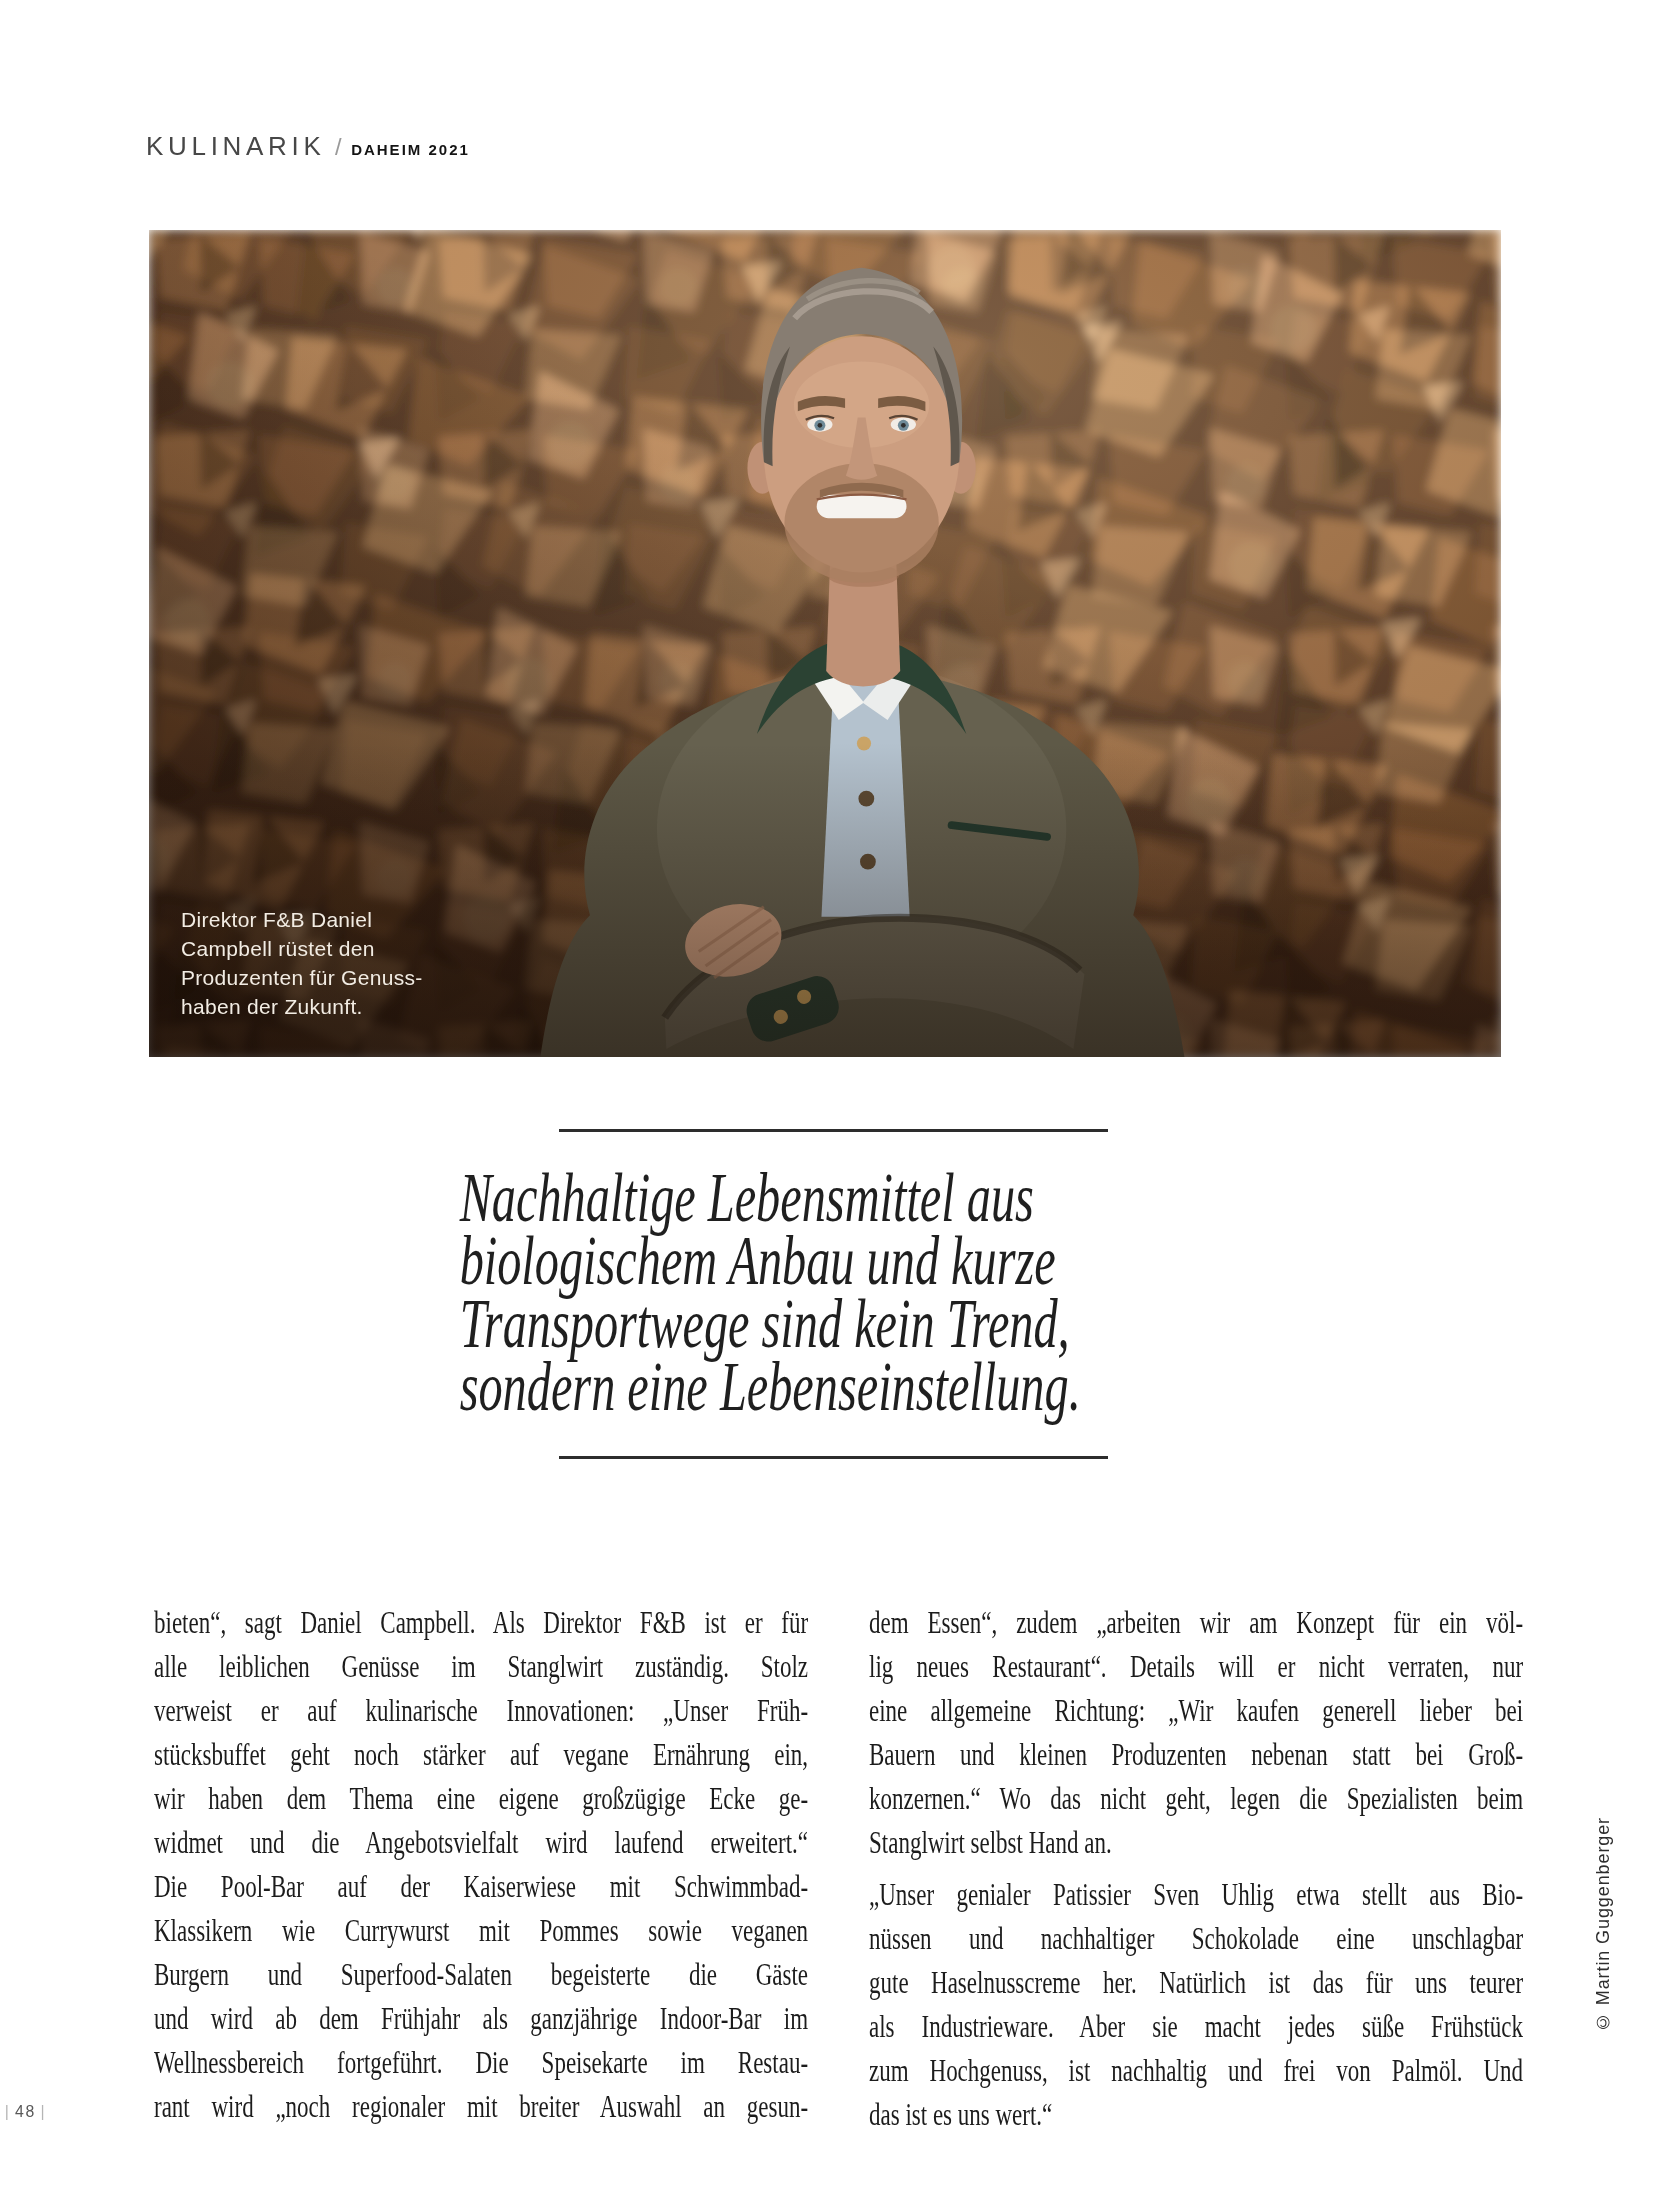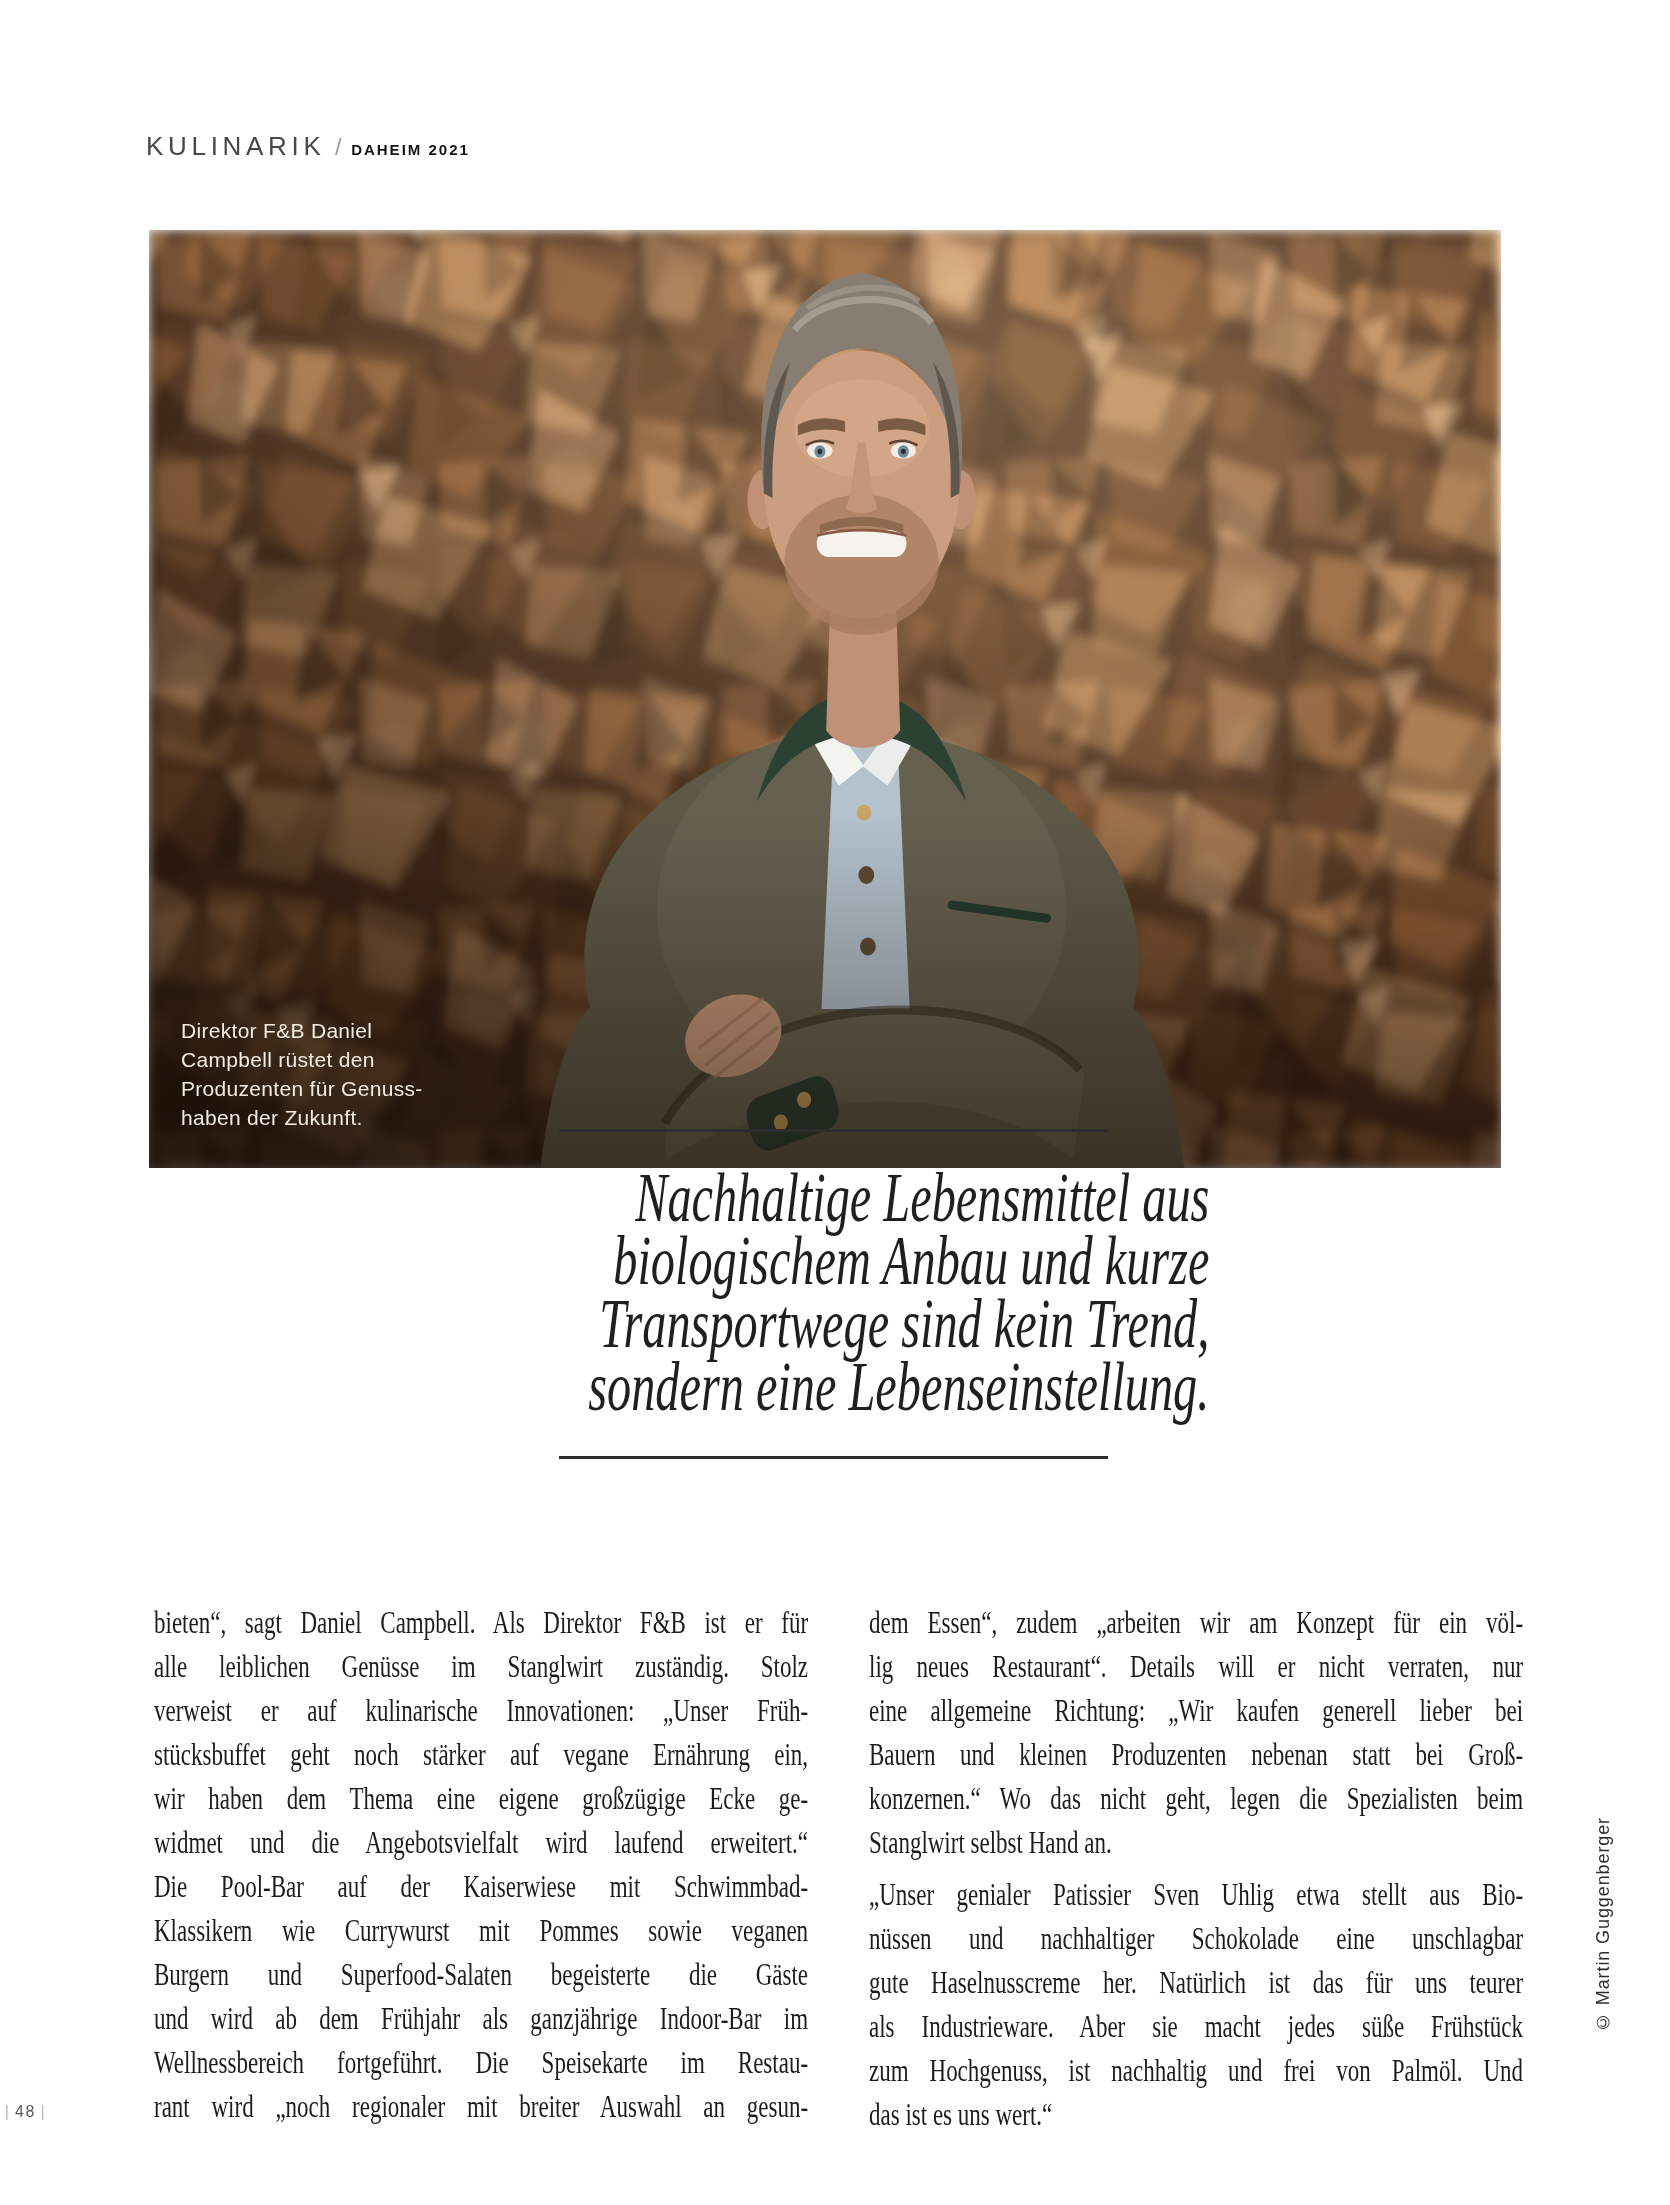--- a/index.html
+++ b/index.html
@@ -16,39 +16,39 @@
   .hdr{
     position:absolute;left:146px;top:131px;
     font-family:"Liberation Sans", sans-serif;
     white-space:nowrap;
   }
   .kicker{font-size:26px;letter-spacing:4.7px;color:#474747;font-weight:400;}
   .slash{font-size:23.6px;color:#9a9a9a;margin:0 9.5px;font-weight:300;}
   .issue{font-size:15px;font-weight:700;letter-spacing:2px;color:#141414;}
   
   .photo{
-    position:absolute;left:149px;top:230px;width:1352px;height:938px;
+    position:absolute;left:149px;top:230px;width:1352px;height:827px;
     margin:0;padding:0;
   }
   .photo svg{display:block;width:100%;height:100%;}
   .caption{
     position:absolute;left:32px;bottom:36px;
     font-family:"Liberation Sans", sans-serif;
     font-size:21px;line-height:29px;letter-spacing:0.3px;
     color:#f2ece3;
   }
   
   .rule{position:absolute;left:559px;width:549px;height:3.2px;background:#2d2d2d;}
   .rule-top{top:1129px;}
   .rule-bottom{top:1456px;}
   .pullquote{
     position:absolute;left:299px;top:1167px;width:1071px;margin:0;
     font-style:italic;font-weight:400;
     font-size:69px;line-height:63px;color:#1f1f1f;
-    text-align:right;
+    text-align:left;
   }
   .qline{transform:scaleX(.70);transform-origin:50% 50%;height:63px;white-space:nowrap;}
   
   .cols{position:absolute;left:146px;top:1593px;width:1370px;height:536px;}
   .col{position:absolute;top:0;width:654px;}
   .col-left{left:0;}
   .col-right{left:715px;}
   .para{margin:8px;}
   .bline{
     width:896px;

